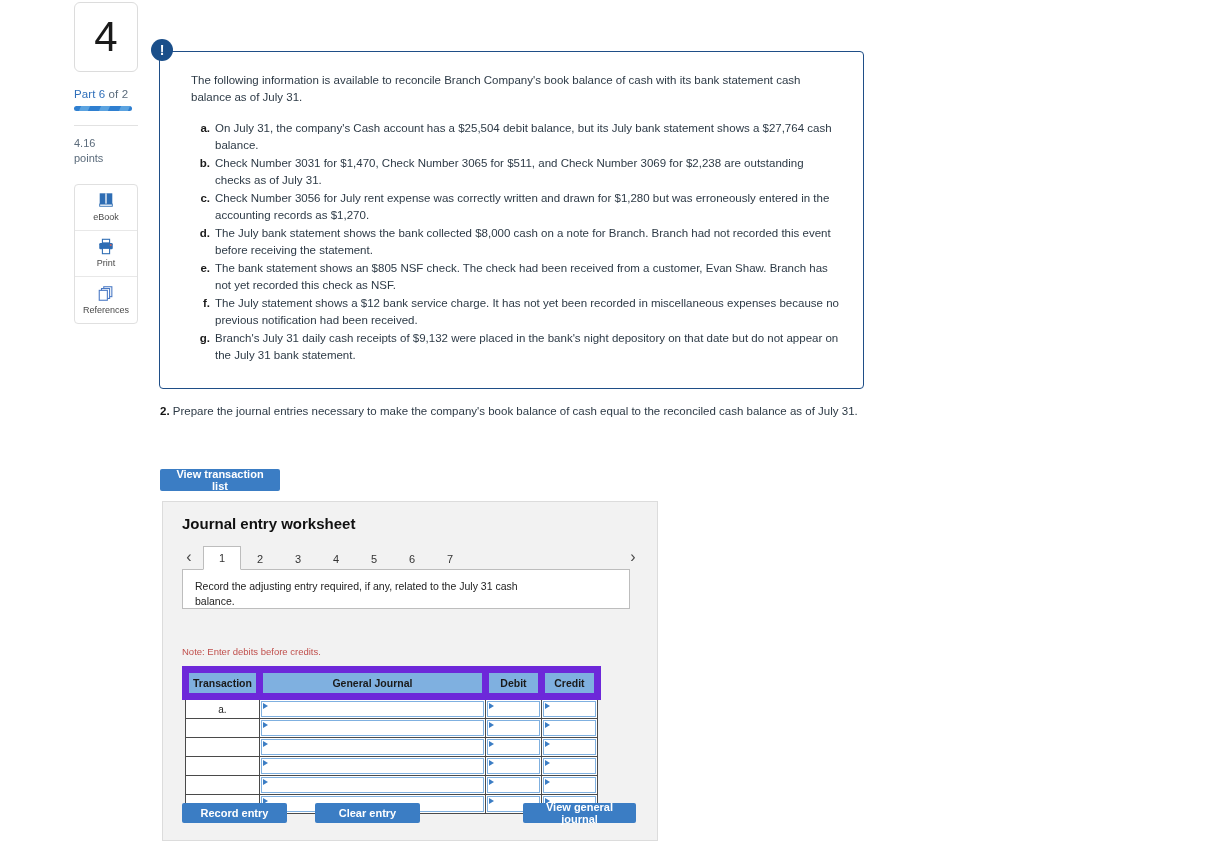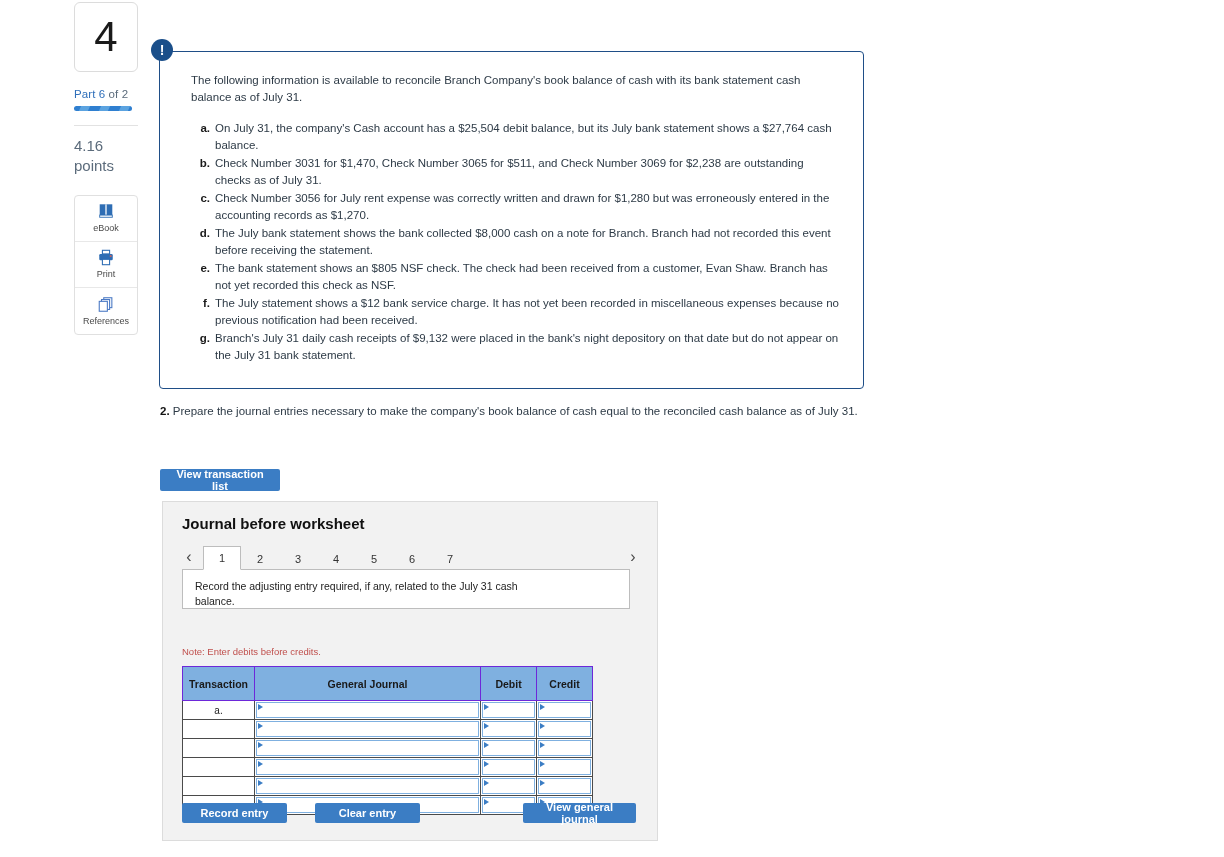--- a/index.html
+++ b/index.html
@@ -46,21 +46,21 @@
   .progress .s1 { left: 6px; width: 9px; }
   .progress .s2 { left: 26px; width: 9px; }
   .progress .s3 { left: 46px; width: 9px; }
 
   .side-rule {
     margin-top: 14px; width: 64px; height: 1px; background: #e2e2e2;
   }
 
   .points {
     margin-top: 10px;
-    font-size: 15px; color: #5b6b7b; line-height: 1.35;
+    font-size: 11px; color: #5b6b7b; line-height: 1.35;
   }
 
   .tool-stack { margin-top: 18px; width: 64px; border: 1px solid #e0e0e0; border-radius: 4px; background:#fff; }
   .tool-item {
     height: 46px;
     display: flex; flex-direction: column; align-items: center; justify-content: center;
     gap: 3px;
     border-bottom: 1px solid #e8e8e8;
     cursor: pointer;
   }
@@ -179,21 +179,21 @@
   }
 
   
   .jtable {
     position: absolute; left: 19px; top: 164px;
     border-collapse: collapse;
     font-size: 10.5px;
   }
   .jtable th {
     background: #7fb0e0; color: #1a1a1a; font-weight: 700;
-    border: 1px solid #6d28d9; height: 34px; padding: 4px;
+    border: 7px solid #6d28d9; height: 27px; padding: 4px;
     text-align: center;
     font-family: "Liberation Sans", sans-serif;
   }
   .jtable td {
     border: 1px solid #4a4a4a; padding: 0; height: 18px;
     background: #ffffff;
   }
   .c-tx   { width: 72px; }
   .c-gj   { width: 226px; }
   .c-deb  { width: 56px; }
@@ -319,21 +319,21 @@
     </div>
   </div>
 
   <div class="qtext"><b>2.</b><span> Prepare the journal entries necessary to make the company's book balance of cash equal to the reconciled cash balance as of July 31.</span></div>
 
 
   <button class="btn btn-view-tx">View transaction list</button>
 
   <div class="panel">
 
-    <div class="panel-title">Journal before worksheet</div>
+    <div class="panel-title">Journal entry worksheet</div>
 
     <div class="tabs">
       <div class="arrow left">‹</div>
       <div class="tabstrip">
         <div class="tab active">1</div>
         <div class="tab">2</div>
         <div class="tab">3</div>
         <div class="tab">4</div>
         <div class="tab">5</div>
         <div class="tab">6</div>

